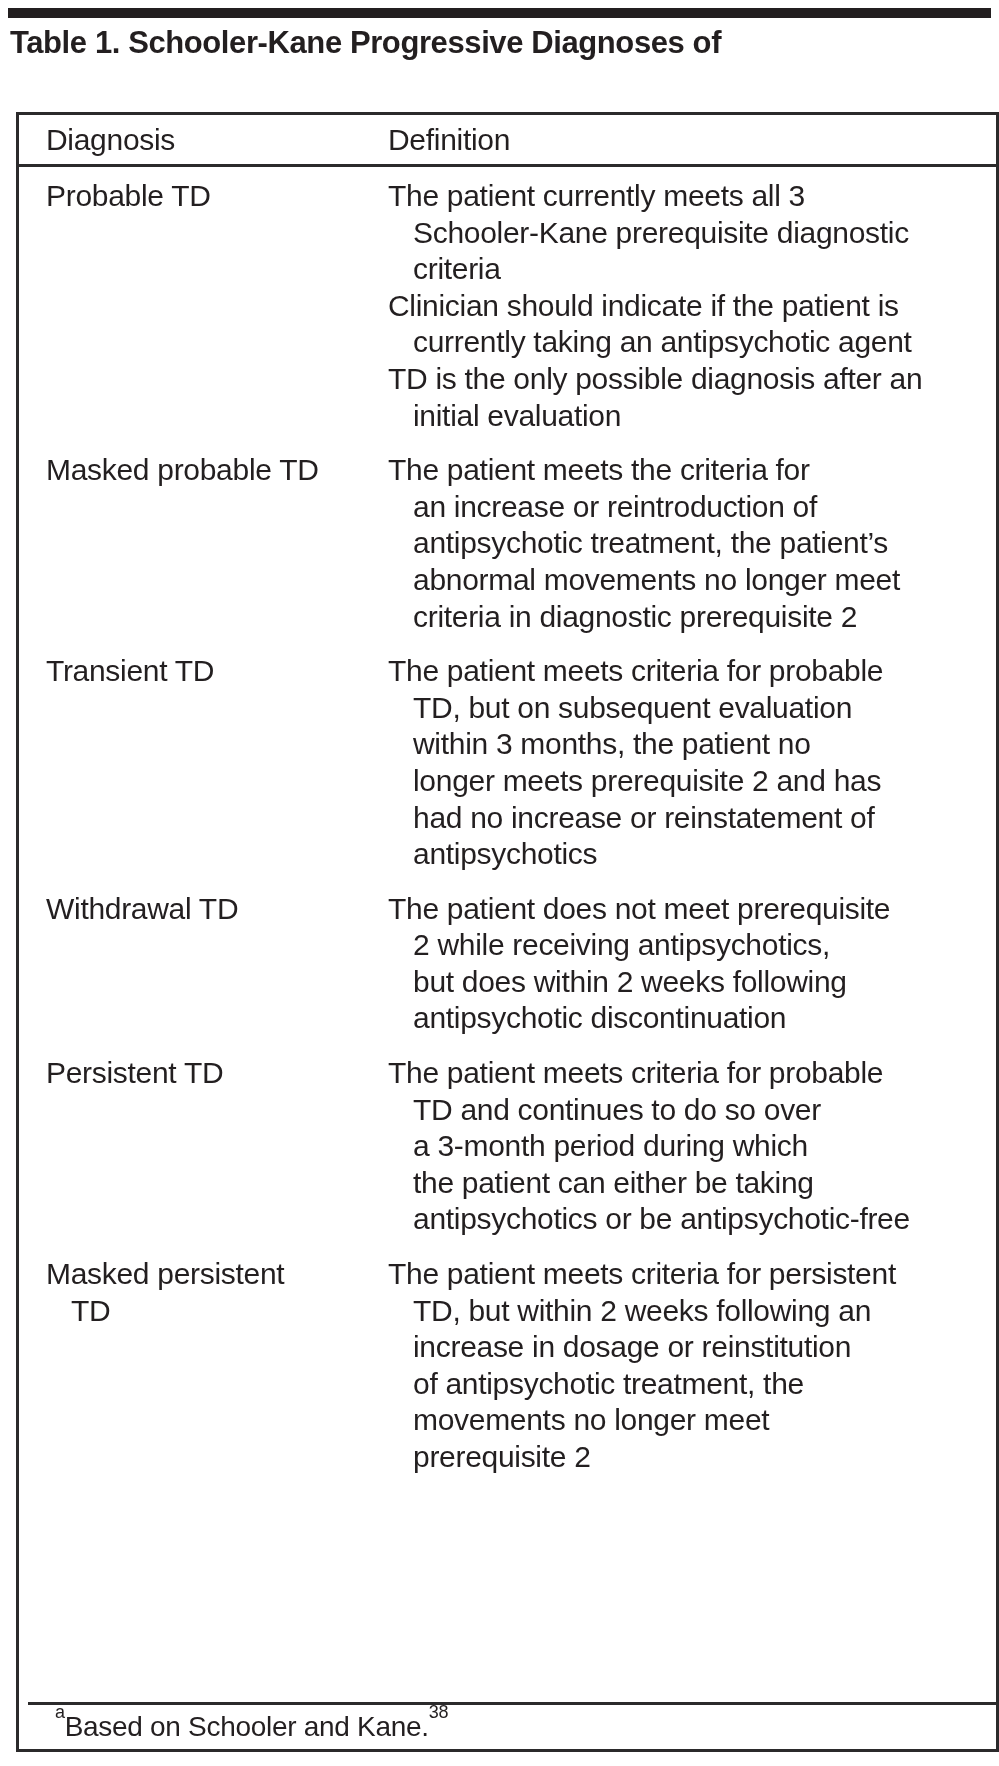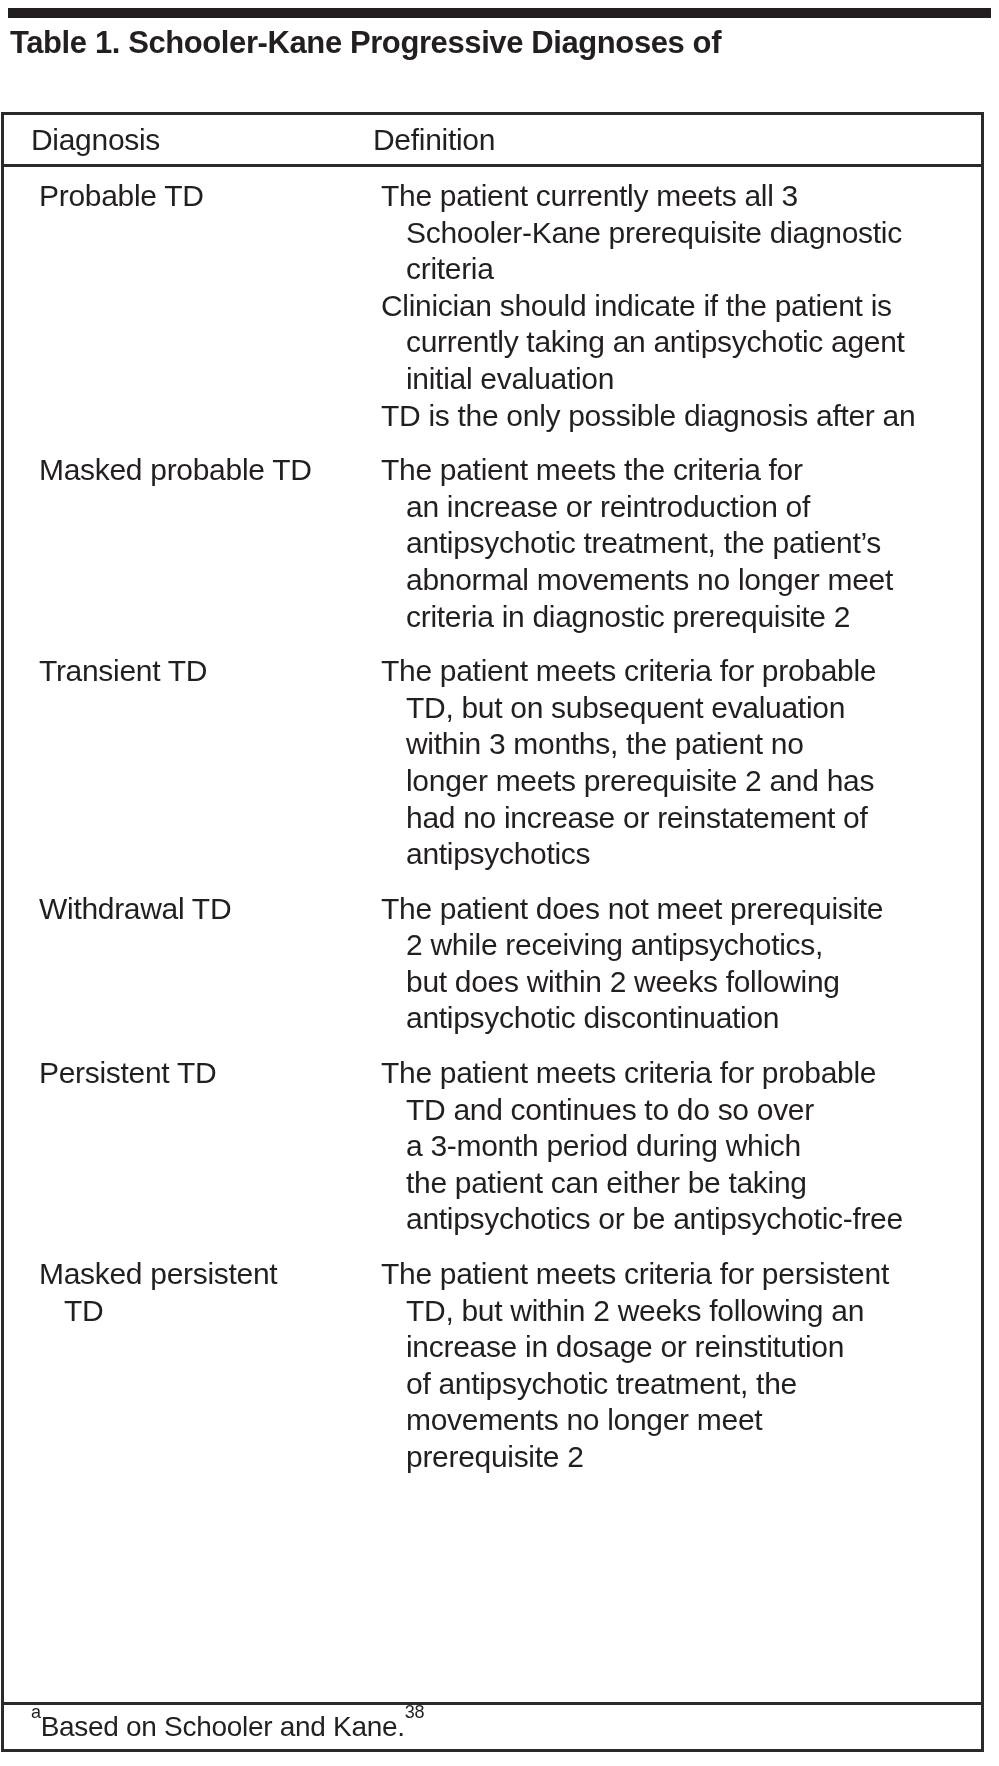--- a/index.html
+++ b/index.html
@@ -11,49 +11,49 @@
   }
   .topbar{
     position:absolute;left:8px;top:8px;width:983px;height:10px;background:#231f20;
   }
   .title{
     position:absolute;left:10px;top:24px;width:960px;
     font-size:31px;font-weight:bold;line-height:38px;letter-spacing:-0.4px;
   }
   .title sup{font-size:19px;line-height:0;vertical-align:super;}
   .table-box{
-    position:absolute;left:1px;top:112px;width:983px;height:1640px;
+    position:absolute;left:16px;top:112px;width:983px;height:1640px;
     border:3px solid #2b2a2b;box-sizing:border-box;
     display:flex;flex-direction:column;
     font-size:30px;letter-spacing:-0.3px;
   }
   .thead{
     display:grid;grid-template-columns:347px 1fr;
     border-bottom:3px solid #2b2a2b;
     padding:8px 0 7px 0;
   }
   .th{line-height:34px;}
   .th.diag{padding-left:27px;}
   .th.def{padding-left:22px;}
-  .tbody{flex:1 1 auto;padding-top:2px;margin-left:8px;}
+  .tbody{flex:1 1 auto;padding-top:2px;}
   .row{
     display:grid;grid-template-columns:347px 1fr;
     padding:9px 0;
   }
   .cell{line-height:36.6px;}
   .cell.diag{padding-left:27px;}
   .cell.def{padding-left:22px;padding-right:18px;}
   .dline,.line{white-space:nowrap;}
   .dline.cont{padding-left:25px;}
   .line.cont{padding-left:25px;}
   .tfoot{
     border-top:3px solid #2b2a2b;
     height:47px;box-sizing:border-box;
     display:flex;align-items:center;
-    padding-left:27px;font-size:28px;line-height:28px;
+    padding-left:27px;font-size:28px;line-height:28px;margin-left:9px;
   }
   .tfoot .sup{font-size:18px;vertical-align:super;line-height:0;position:relative;top:-8px;}
 </style>
 </head>
 <body>
 
 <div class="topbar"></div>
 
 <div class="title">
   <div>Table 1. Schooler-Kane Progressive Diagnoses of</div>
@@ -74,22 +74,22 @@
           <div class="par">
             <div class="line">The patient currently meets all 3</div>
             <div class="line cont">Schooler-Kane prerequisite diagnostic</div>
             <div class="line cont">criteria</div>
           </div>
           <div class="par">
             <div class="line">Clinician should indicate if the patient is</div>
             <div class="line cont">currently taking an antipsychotic agent</div>
           </div>
           <div class="par">
+            <div class="line">TD is the only possible diagnosis after an</div>
             <div class="line cont">initial evaluation</div>
-            <div class="line">TD is the only possible diagnosis after an</div>
           </div>
         </div>
       </div>
       <div class="row">
         <div class="cell diag">
           <div class="dline">Masked probable TD</div>
         </div>
         <div class="cell def">
           <div class="par">
             <div class="line">The patient meets the criteria for</div>

